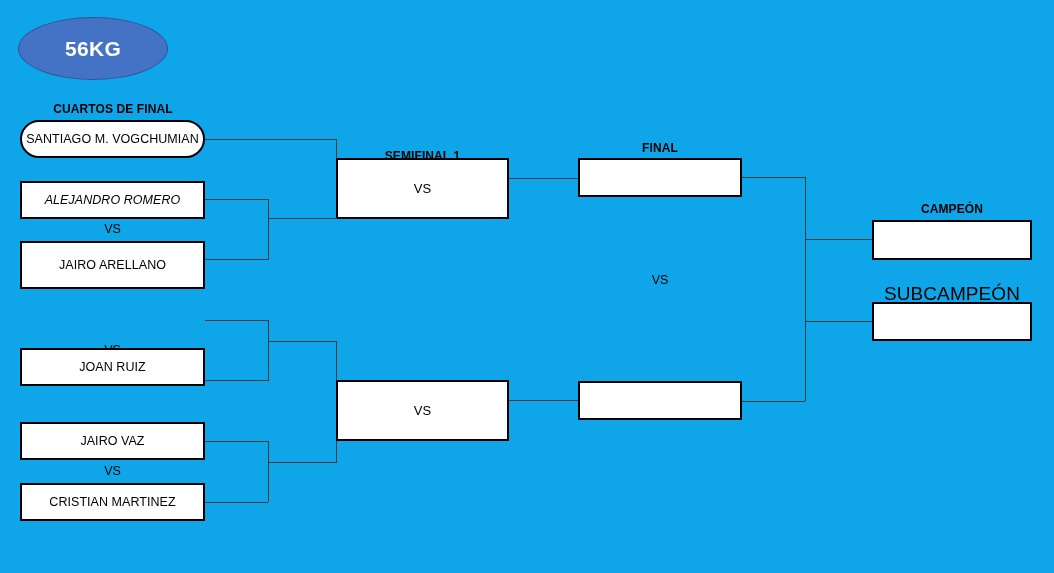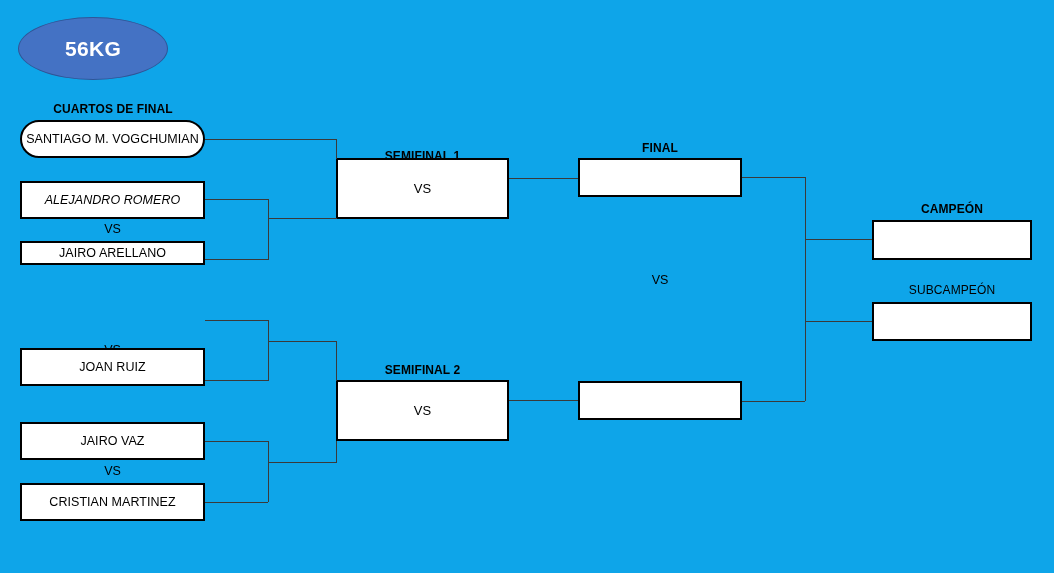--- a/index.html
+++ b/index.html
@@ -44,21 +44,21 @@
   
   .round-label {
     position: absolute;
     font-size: 12px;
     font-weight: bold;
     color: #000000;
     white-space: nowrap;
     text-align: center;
     letter-spacing: 0.1px;
   }
-  .round-label.regular { font-weight: normal; font-size: 12px; }
+  .round-label.regular { font-weight: normal; font-size: 19px; }
 
   
   .bx {
     position: absolute;
     box-sizing: border-box;
     background: #ffffff;
     border: 2px solid #000000;
     display: flex;
     align-items: center;
     justify-content: center;
@@ -94,39 +94,38 @@
 <div id="bracket-root">
 
   <div class="title-ellipse">
     <span class="title-ellipse-label">56KG</span>
   </div>
 
   <div class="round-label" style="left:20px; top:102px; width:186px;">CUARTOS DE FINAL</div>
 
   <div class="round-label" style="left:336px; top:141px; width:173px;margin-top:8px;">SEMIFINAL 1</div>
 
-  <div class="round-label" style="left:336px; top:363px; width:173px;">SEMIFINAL 2</div>
 
   <div class="round-label" style="left:578px; top:141px; width:164px;">FINAL</div>
 
   <div class="round-label" style="left:872px; top:202px; width:160px;">CAMPEÓN</div>
 
   <div class="round-label regular" style="left:872px; top:283px; width:160px;">SUBCAMPEÓN</div>
 
   <div class="bx" style="left:20px; top:120px; width:185px; height:38px;border-radius:19px;">
     <span class="bx-label">SANTIAGO M. VOGCHUMIAN</span>
   </div>
 
   <div class="bx" style="left:20px; top:181px; width:185px; height:38px;font-style:italic;">
     <span class="bx-label">ALEJANDRO ROMERO</span>
   </div>
 
   <div class="vs-text" style="left:20px; top:222px; width:185px;">VS</div>
 
-  <div class="bx" style="left:20px; top:241px; width:185px; height:24px;">
+  <div class="bx" style="left:20px; top:241px; width:185px; height:48px;">
     <span class="bx-label">JAIRO ARELLANO</span>
   </div>
 
 
   <div class="vs-text" style="left:20px; top:343px; width:185px;">VS</div>
 
   <div class="bx" style="left:20px; top:348px; width:185px; height:38px;">
     <span class="bx-label">JOAN RUIZ</span>
   </div>
 

